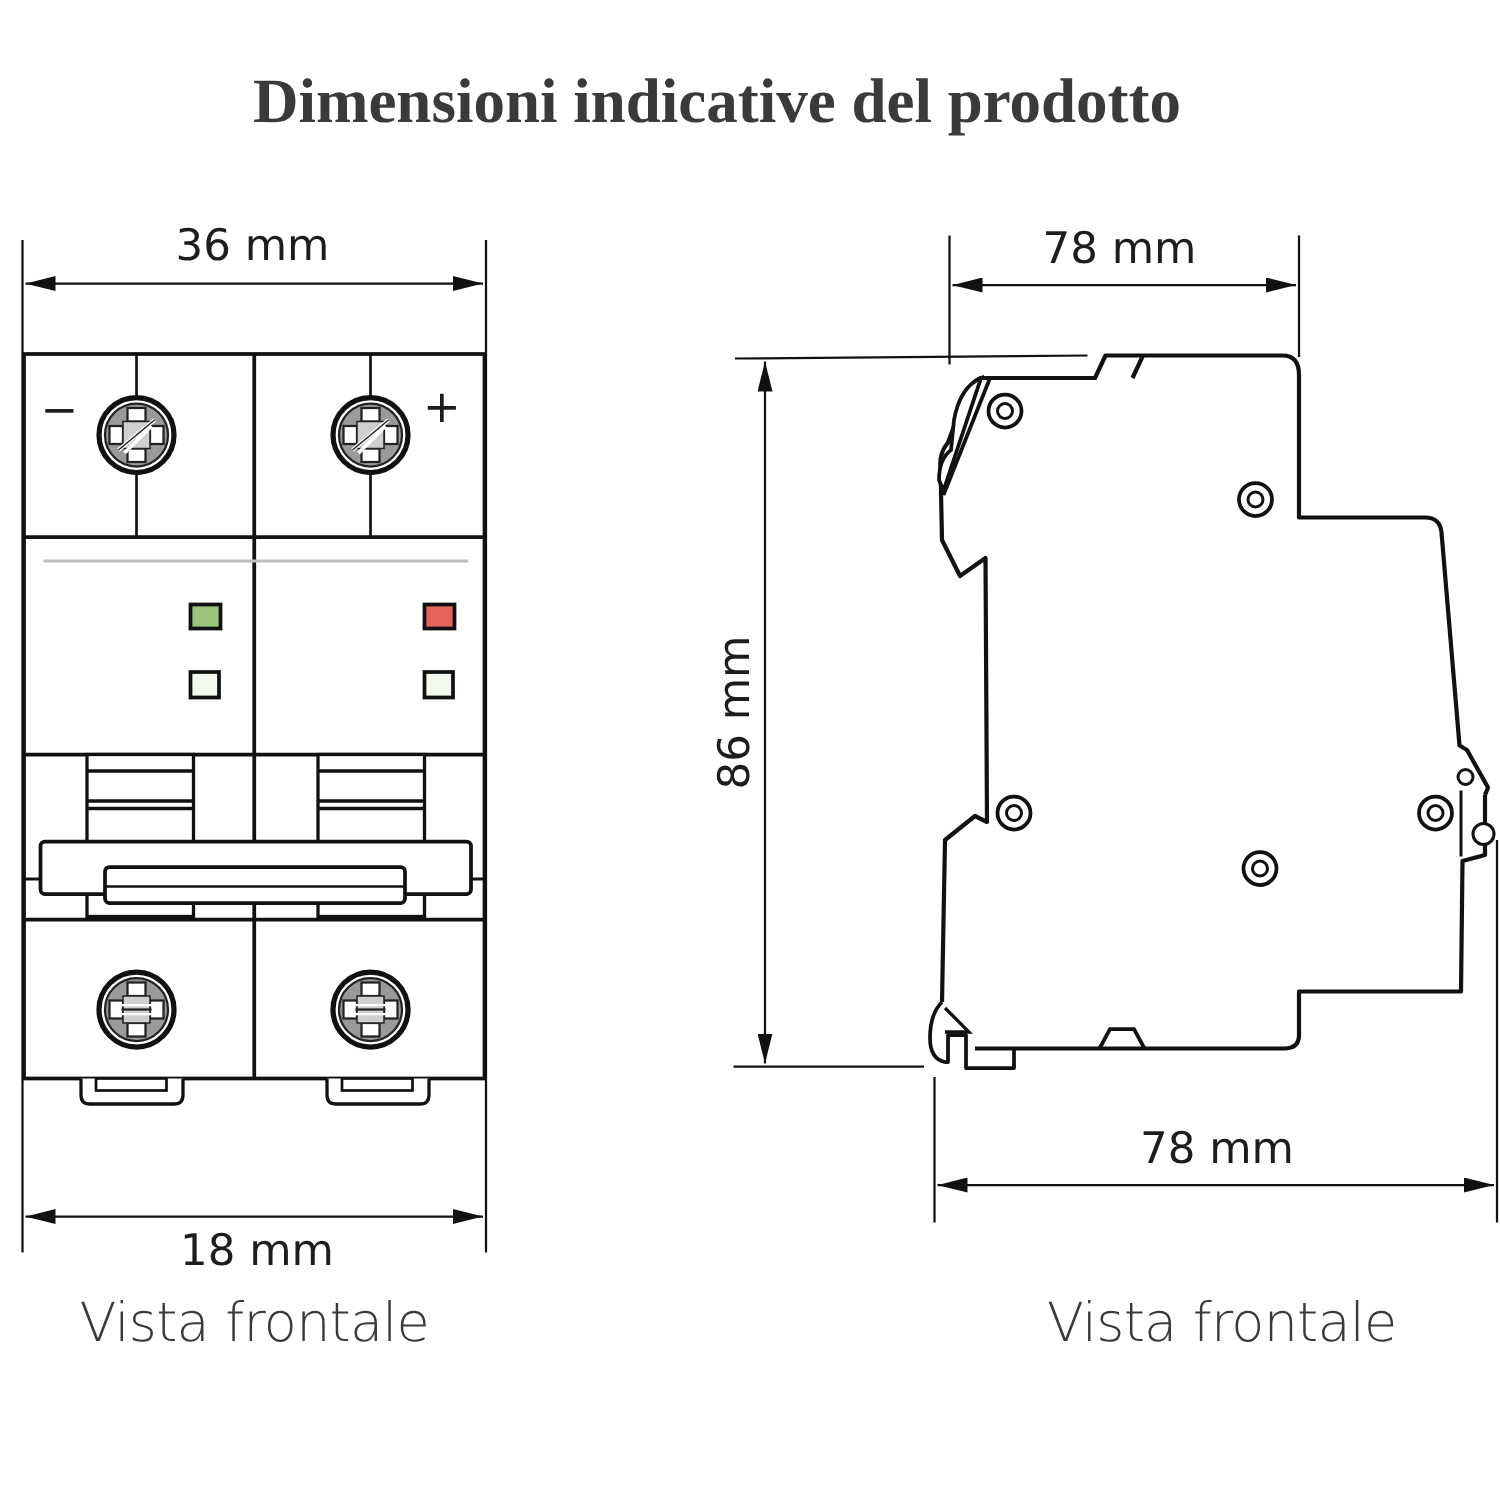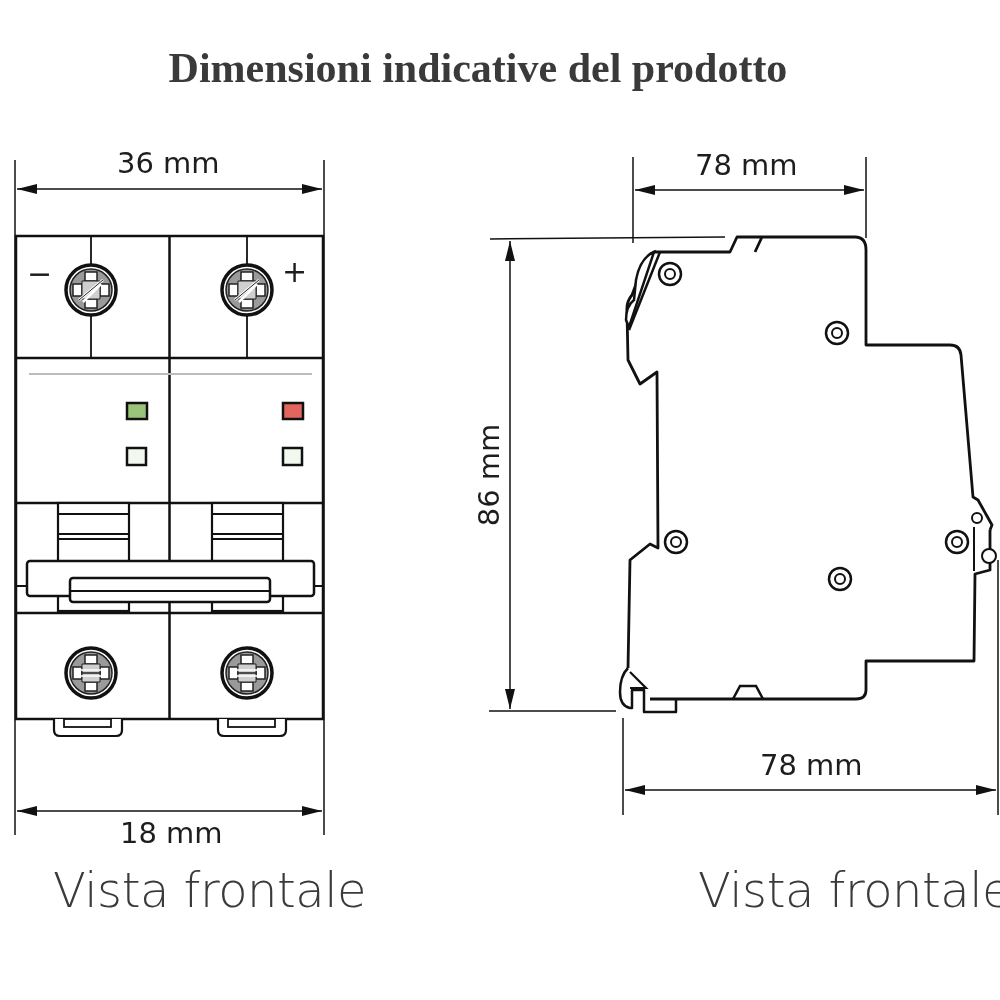--- a/index.html
+++ b/index.html
@@ -7,21 +7,21 @@
     .title {
       position: absolute; left: 0; top: 44px; width: 956px; text-align: center;
       font-family: Liberation Serif, serif; font-weight: bold; font-size: 42px;
       color: #3a3a3a; letter-spacing: 0px;
     }
     .dim-label {
       position: absolute; font-family: "DejaVu Sans", sans-serif; font-size: 29px;
       color: #1d1d1d; white-space: nowrap;
     }
     .view-label {
-      position: absolute; font-family: "DejaVu Sans", sans-serif; font-size: 48px;
+      position: absolute; font-family: "DejaVu Sans", sans-serif; font-size: 36px;
       color: #3a3a3a; font-weight: 300; white-space: nowrap; letter-spacing: -0.5px;
     }
     svg.drawing { position: absolute; left: 0; top: 0; }
   </style>
 </head>
 <body>
 
 <div class="title">Dimensioni indicative del prodotto</div>
 
 <svg class="drawing" width="1000" height="1000" viewBox="0 0 1000 1000">

